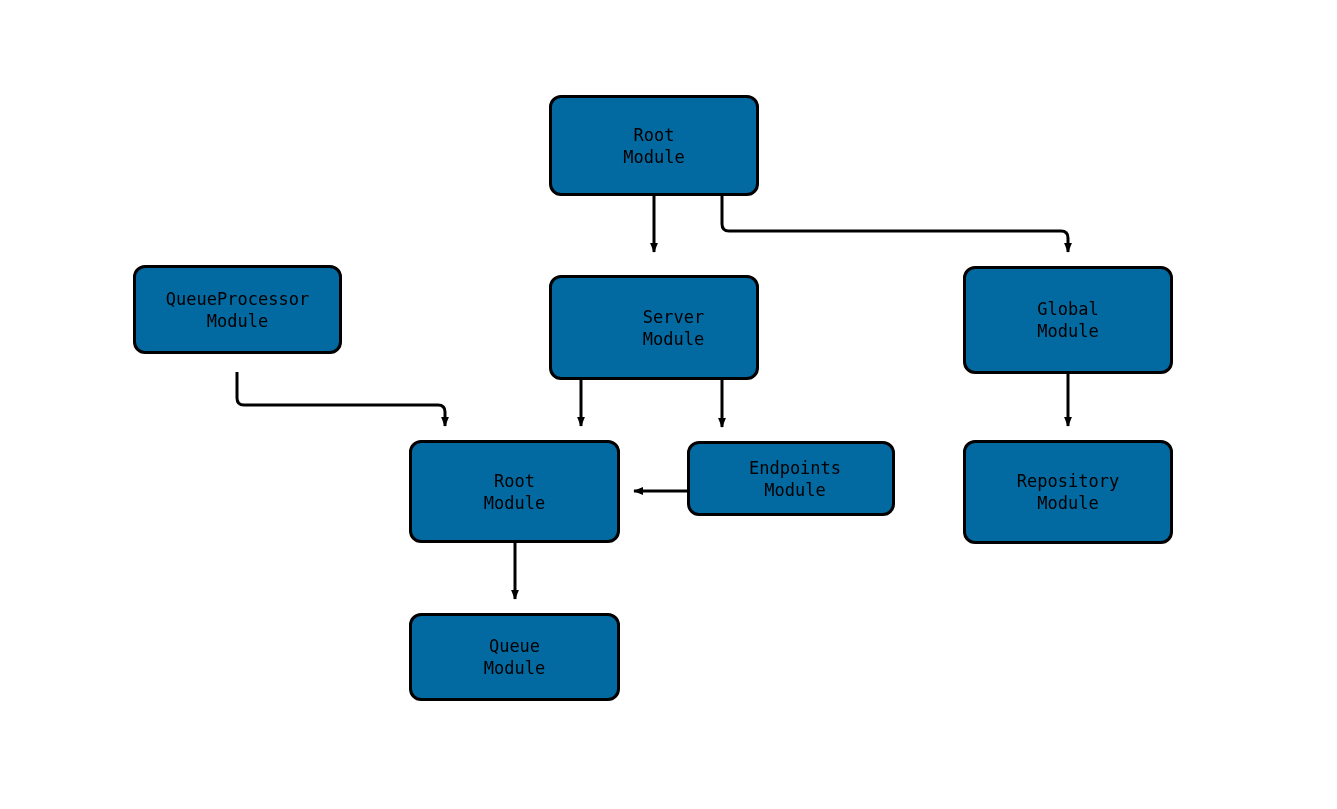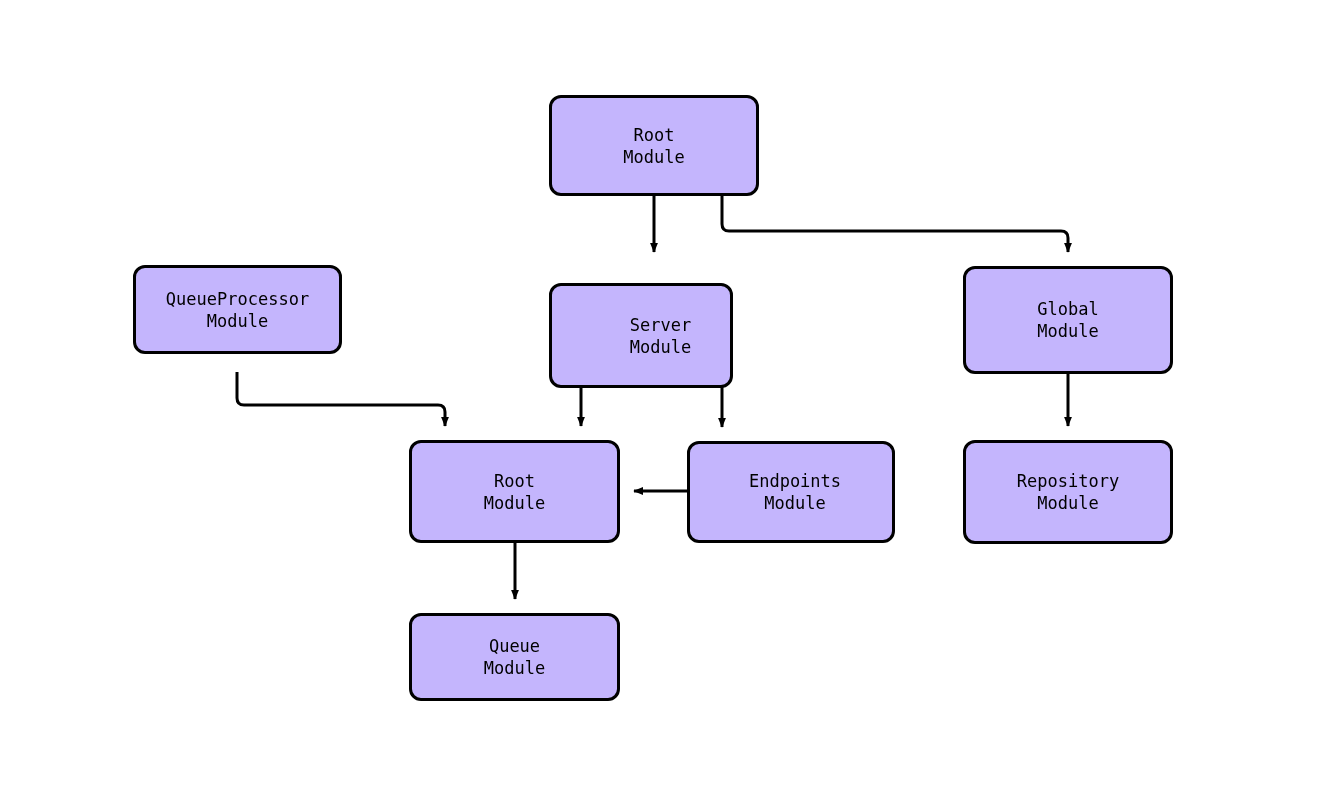--- a/index.html
+++ b/index.html
@@ -25,21 +25,21 @@
     position: absolute;
     left: 0;
     top: 0;
     width: 1337px;
     height: 809px;
     pointer-events: none;
   }
   .node {
     position: absolute;
     box-sizing: border-box;
-    background: #c4b5fd;
+    background: #0369a1;
     border: 3px solid #000000;
     border-radius: 12px;
     display: flex;
     flex-direction: column;
     align-items: center;
     justify-content: center;
     z-index: 2;
   }
   .node-label {
     font-family: "DejaVu Sans Mono", "Liberation Mono", monospace;
@@ -86,36 +86,36 @@
   <div class="node" style="left:549px; top:95px; width:210px; height:101px;">
     <div class="node-label">Root</div>
     <div class="node-label">Module</div>
   </div>
 
   <div class="node" style="left:133px; top:265px; width:209px; height:89px;">
     <div class="node-label">QueueProcessor</div>
     <div class="node-label">Module</div>
   </div>
 
-  <div class="node" style="left:549px; top:283px; width:184px; height:105px;padding-left:39px;">
+  <div class="node" style="left:549px; top:275px; width:210px; height:105px;padding-left:39px;">
     <div class="node-label">Server</div>
     <div class="node-label">Module</div>
   </div>
 
   <div class="node" style="left:963px; top:266px; width:210px; height:108px;">
     <div class="node-label">Global</div>
     <div class="node-label">Module</div>
   </div>
 
   <div class="node" style="left:409px; top:440px; width:211px; height:103px;">
     <div class="node-label">Root</div>
     <div class="node-label">Module</div>
   </div>
 
-  <div class="node" style="left:687px; top:441px; width:208px; height:102px;padding-left:8px;">
+  <div class="node" style="left:687px; top:441px; width:208px; height:75px;padding-left:8px;">
     <div class="node-label">Endpoints</div>
     <div class="node-label">Module</div>
   </div>
 
   <div class="node" style="left:963px; top:440px; width:210px; height:104px;justify-content:center;">
     <div class="node-label">Repository</div>
     <div class="node-label">Module</div>
   </div>
 
   <div class="node" style="left:409px; top:613px; width:211px; height:88px;">

